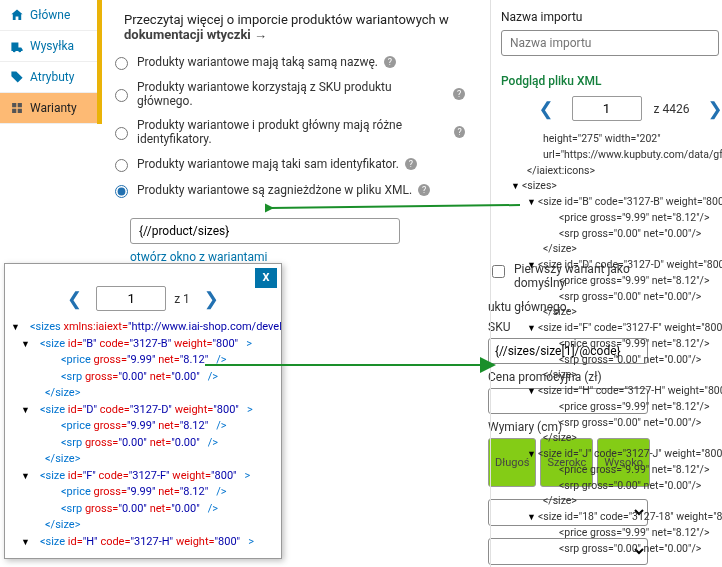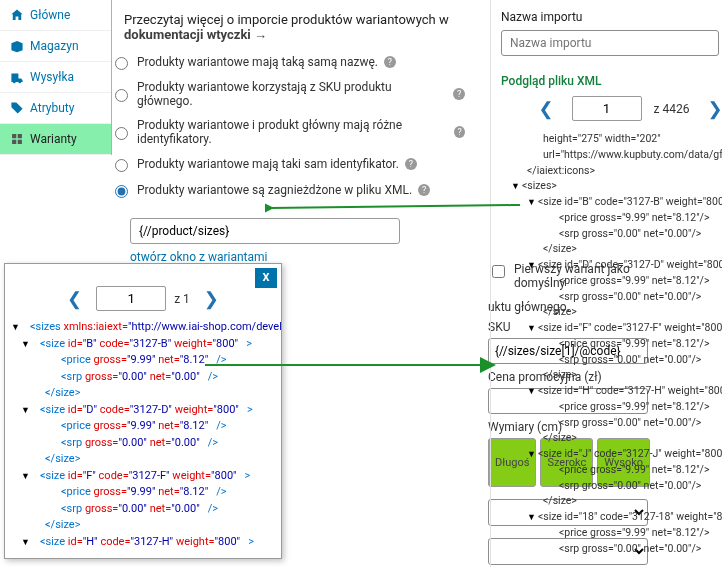--- a/index.html
+++ b/index.html
@@ -1,19 +1,19 @@
 <!DOCTYPE html>
 <html><head>
 <meta charset="utf-8">
 <style>
   * { box-sizing: border-box; font-family: -apple-system, Segoe UI, Roboto, Arial, sans-serif; }
   body { margin:0; width:722px; height:567px; background:#fff; font-size:12px; color:#333; position:relative; overflow:hidden;}
-  .sidebar { position:absolute; left:0; top:0; width:112px; border-right:1px solid #eab308; background:#fff;}
+  .sidebar { position:absolute; left:0; top:0; width:102px; border-right:5px solid #eab308; background:#fff;}
   .side-item { display:flex; align-items:center; gap:6px; padding:8px 10px; color:#0073aa; font-size:12px; border-bottom:1px solid #eee; cursor:pointer;}
-  .side-item.active { background:#86efac; color:#222;}
+  .side-item.active { background:#fdba74; color:#222;}
   .side-ic { width:14px; height:14px; fill:#0073aa; flex-shrink:0;}
   .side-item.active .side-ic { fill:#555;}
   .main { position:absolute; left:110px; top:0; width:355px; padding:8px 0;}
   .hdr { font-size:13px; color:#222; margin:4px 0 12px 14px;}
   .hdr a { color:#404040; text-decoration:none;font-weight:bold;}
   .radio-row { display:flex; align-items:center; gap:6px; margin:10px 0; color:#333; font-size:12px;}
   .radio-row input[type=radio]{ accent-color:#2271b1;}
   .hint { width:12px; height:12px; border-radius:50%; background:#999; color:#fff; display:inline-flex; align-items:center; justify-content:center; font-size:9px;}
   .path-in { margin:10px 0 6px 20px; width:270px; padding:5px 8px; border:1px solid #999; border-radius:3px; font-size:12px;}
   .link { color:#0073aa; text-decoration:none; margin-left:20px; font-size:12px;}
@@ -47,26 +47,20 @@
 
 <nav class="sidebar">
   <div class="side-item">
     <svg class="side-ic" viewBox="0 0 20 20">
         <path d="M10 2l8 7h-2v8h-4v-5H8v5H4v-8H2z"></path>
       </svg>
     <span>Główne</span>
   </div>
   <div class="side-item">
     <svg class="side-ic" viewBox="0 0 20 20">
-        <path d="M2 6l8-3 8 3v10l-8 3-8-3zM10 5l5 2-5 2-5-2z"></path>
-      </svg>
-    <span>Magazyn</span>
-  </div>
-  <div class="side-item">
-    <svg class="side-ic" viewBox="0 0 20 20">
         <path d="M2 5h10v7h4l2 3v2h-2a2 2 0 11-4 0H8a2 2 0 11-4 0H2z"></path>
       </svg>
     <span>Wysyłka</span>
   </div>
   <div class="side-item">
     <svg class="side-ic" viewBox="0 0 20 20">
         <path d="M2 2h7l9 9-7 7-9-9zM6 6a1.5 1.5 0 110 .01z"></path>
       </svg>
     <span>Atrybuty</span>
   </div>

